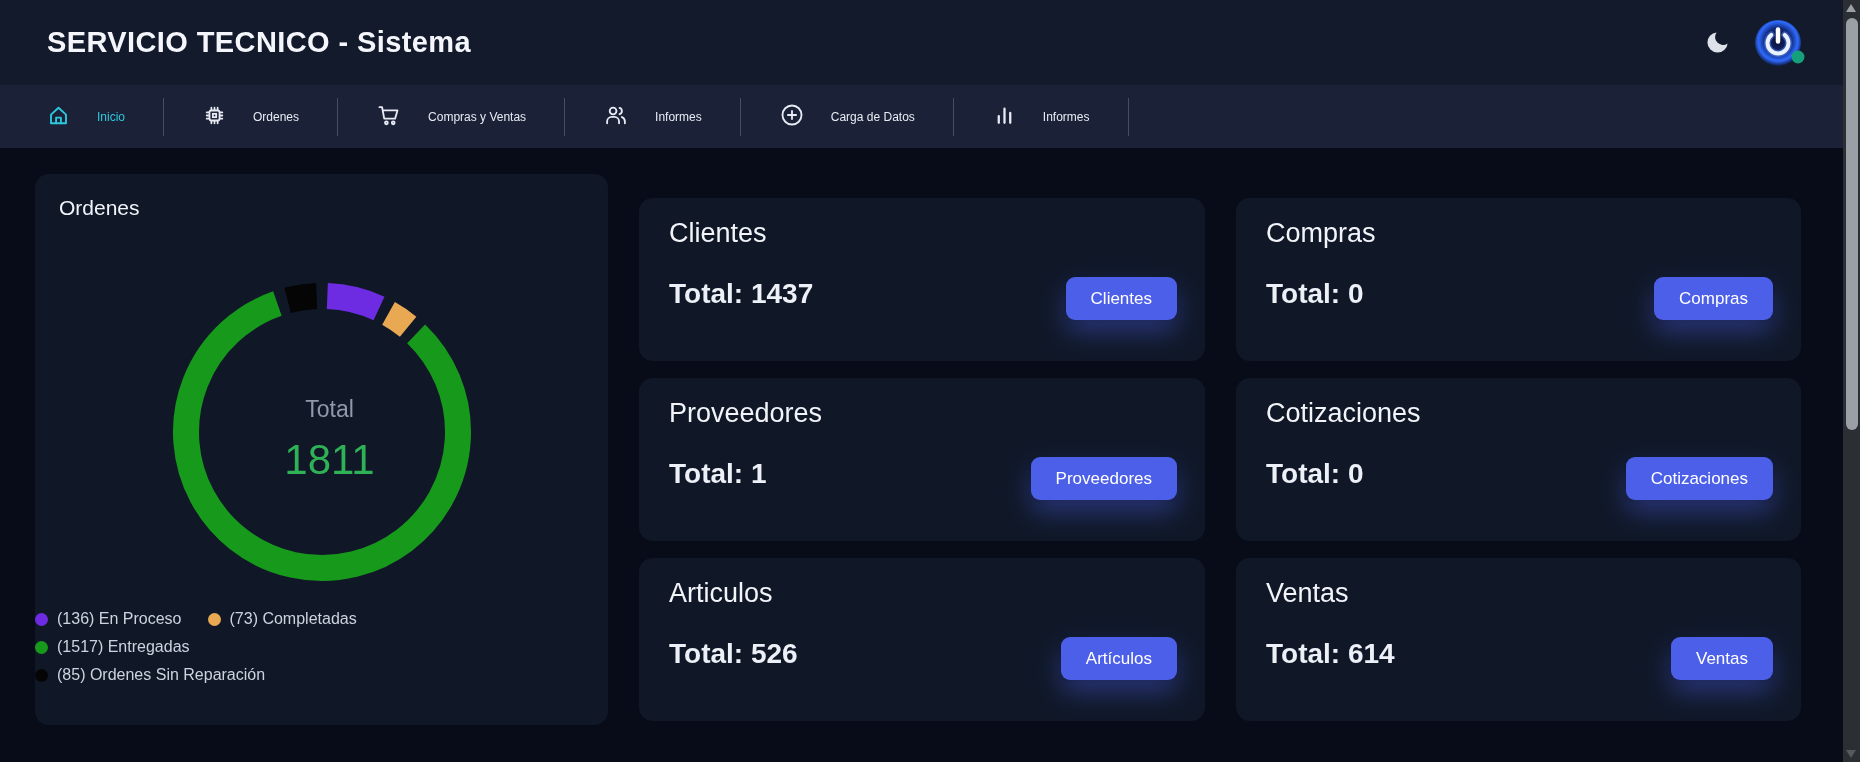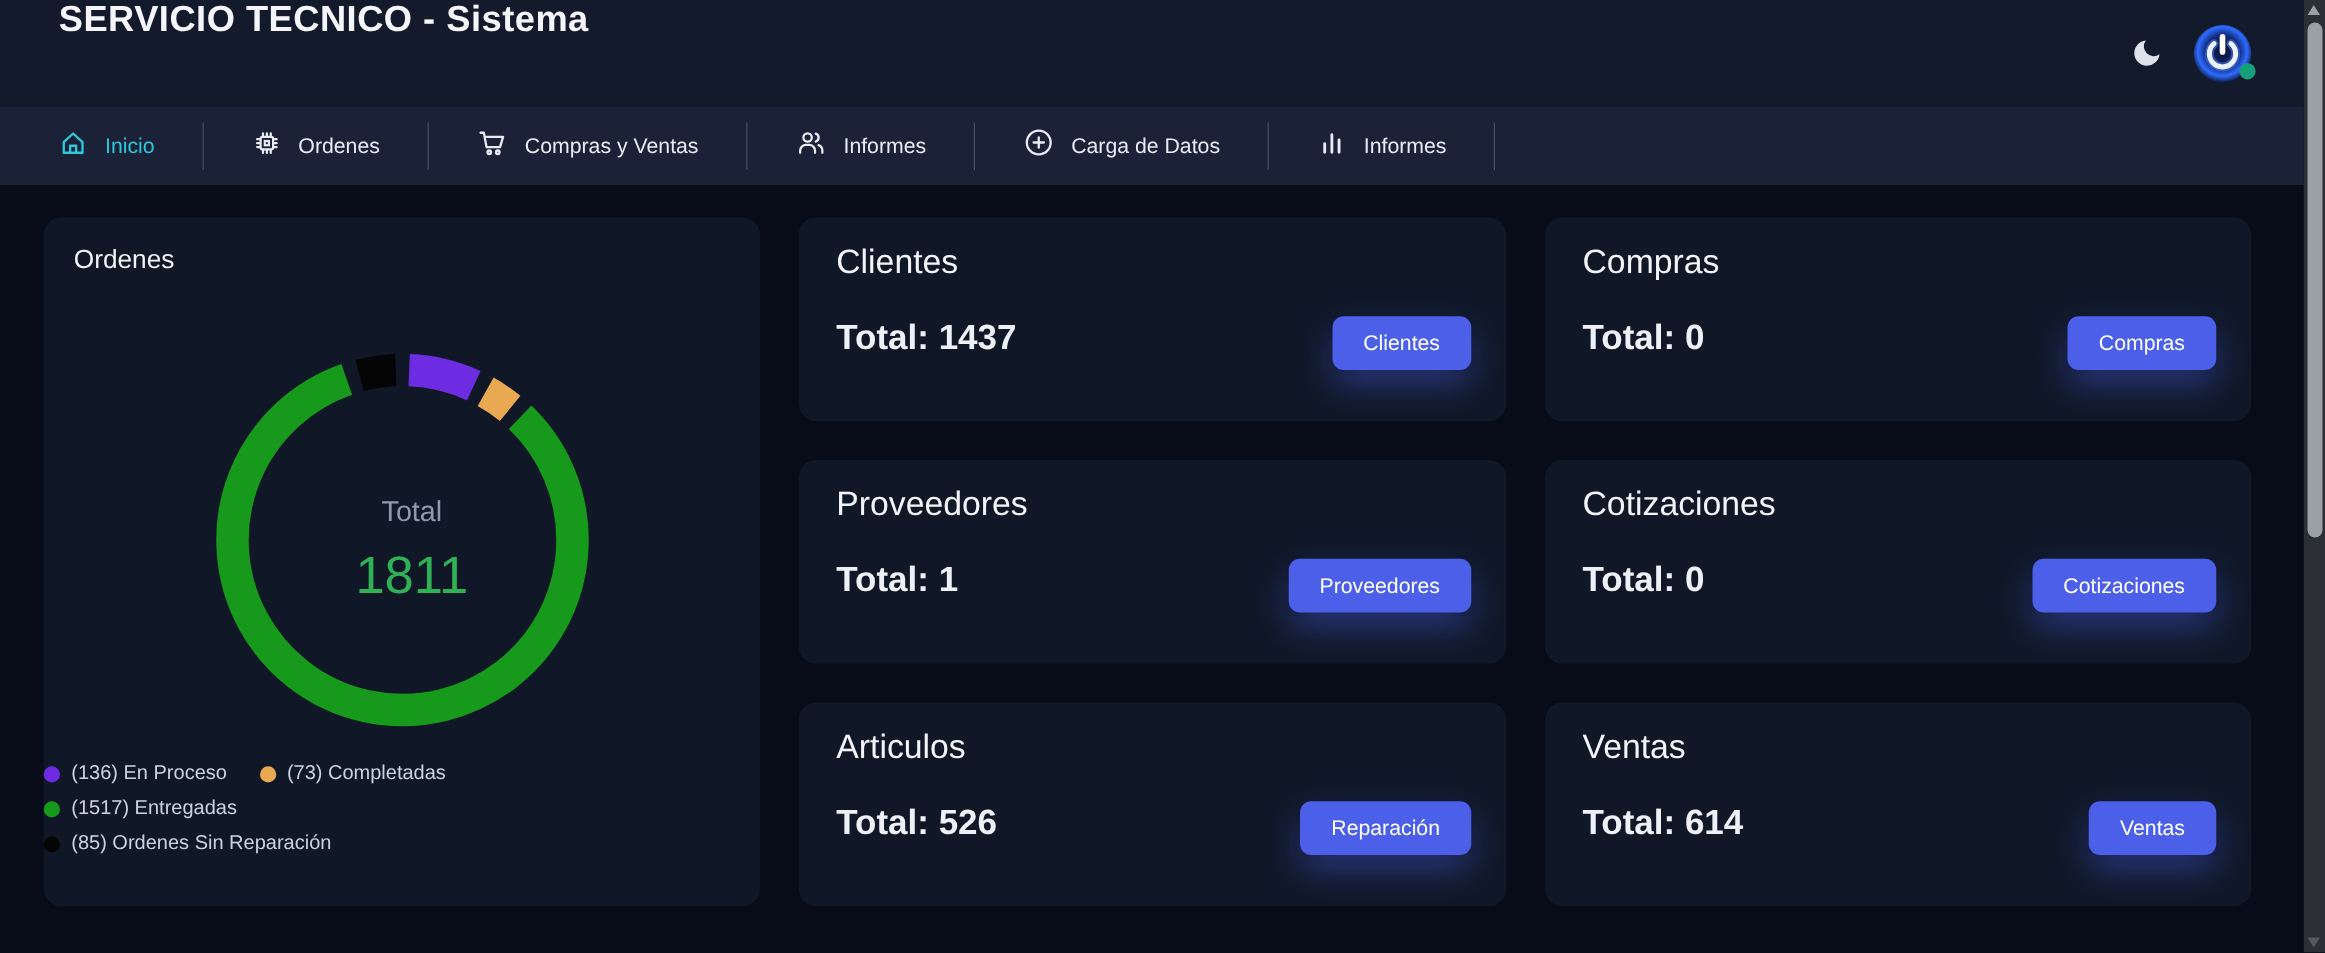--- a/index.html
+++ b/index.html
@@ -7,52 +7,52 @@
   body {
     position:relative; overflow:hidden;
     background:#070c18;
     font-family:"Liberation Sans", sans-serif;
     color:#eef1f7;
   }
   
   .app-header {
     position:absolute; top:0; left:0; width:1843px; height:85px;
     background:#121a2b;
-    display:flex; justify-content:space-between;
+    display:flex; align-items:center; justify-content:space-between;
     padding:0 40px 0 47px;
   }
   .app-title { font-size:29px; font-weight:700; color:#f4f6fb; letter-spacing:.4px; }
   .header-right { display:flex; align-items:center; gap:22px; }
   .moon-btn { width:27px; height:27px; cursor:pointer; display:block; background:none; border:none; padding:0; }
   .power-wrap { position:relative; width:50px; height:50px; cursor:pointer; background:none; border:none; padding:0; }
   
   .main-nav {
     position:absolute; top:85px; left:0; width:1843px; height:63px;
     background:#1b2137;
     display:flex; align-items:center; padding-left:8px;
   }
   .nav-item {
-    display:flex; align-items:center; gap:13px;
+    display:flex; align-items:center; gap:26px;
     padding:0 38px; height:100%;
-    color:#e8ebf3; font-size:17px; cursor:pointer; white-space:nowrap;
+    color:#e8ebf3; font-size:12px; cursor:pointer; white-space:nowrap;
   }
   .nav-item.active { color:#2cc8dc; }
   .nav-item svg { flex:0 0 auto; }
   .nav-divider { width:1px; height:38px; background:#454d66; flex:0 0 auto; }
   
   .content {
     position:absolute; top:148px; left:35px;
     display:grid; grid-template-columns:573px 566px 565px; column-gap:31px;
     padding-top:26px;
   }
   .card {
     background:#101828; border-radius:14px; position:relative;
   }
   .chart-card { height:551px; }
-  .stat-col { display:flex; flex-direction:column; gap:31px; }
+  .stat-col { display:flex; flex-direction:column; gap:17px;margin-top:24px; }
   .stat-card { height:163px; }
   .chart-card-title { position:absolute; left:24px; top:22px; font-size:21px; color:#f0f3f8; }
   .donut-svg { position:absolute; top:98px; left:50%; transform:translateX(-50%); width:320px; height:320px; }
   .donut-center { position:absolute; top:222px; left:16px; right:0; text-align:center; pointer-events:none; }
   .donut-center .t { font-size:23px; color:#8f99ab; }
   .donut-center .v { font-size:42px; margin-top:13px; }
   .legend {
     position:absolute; top:436px; left:0; right:0;
     display:flex; flex-direction:column; align-items:flex-start; gap:10px;
     font-size:16px; color:#ccd3df;
@@ -252,21 +252,21 @@
         <span>1</span>
       </div>
       <button class="card-btn">Proveedores</button>
     </section>
     <section class="card stat-card">
       <div class="card-title">Articulos</div>
       <div class="card-total">
         <span>Total:</span>
         <span>526</span>
       </div>
-      <button class="card-btn">Reparación</button>
+      <button class="card-btn">Artículos</button>
     </section>
   </div>
 
   <div class="stat-col">
     <section class="card stat-card">
       <div class="card-title">Compras</div>
       <div class="card-total">
         <span>Total:</span>
         <span>0</span>
       </div>

